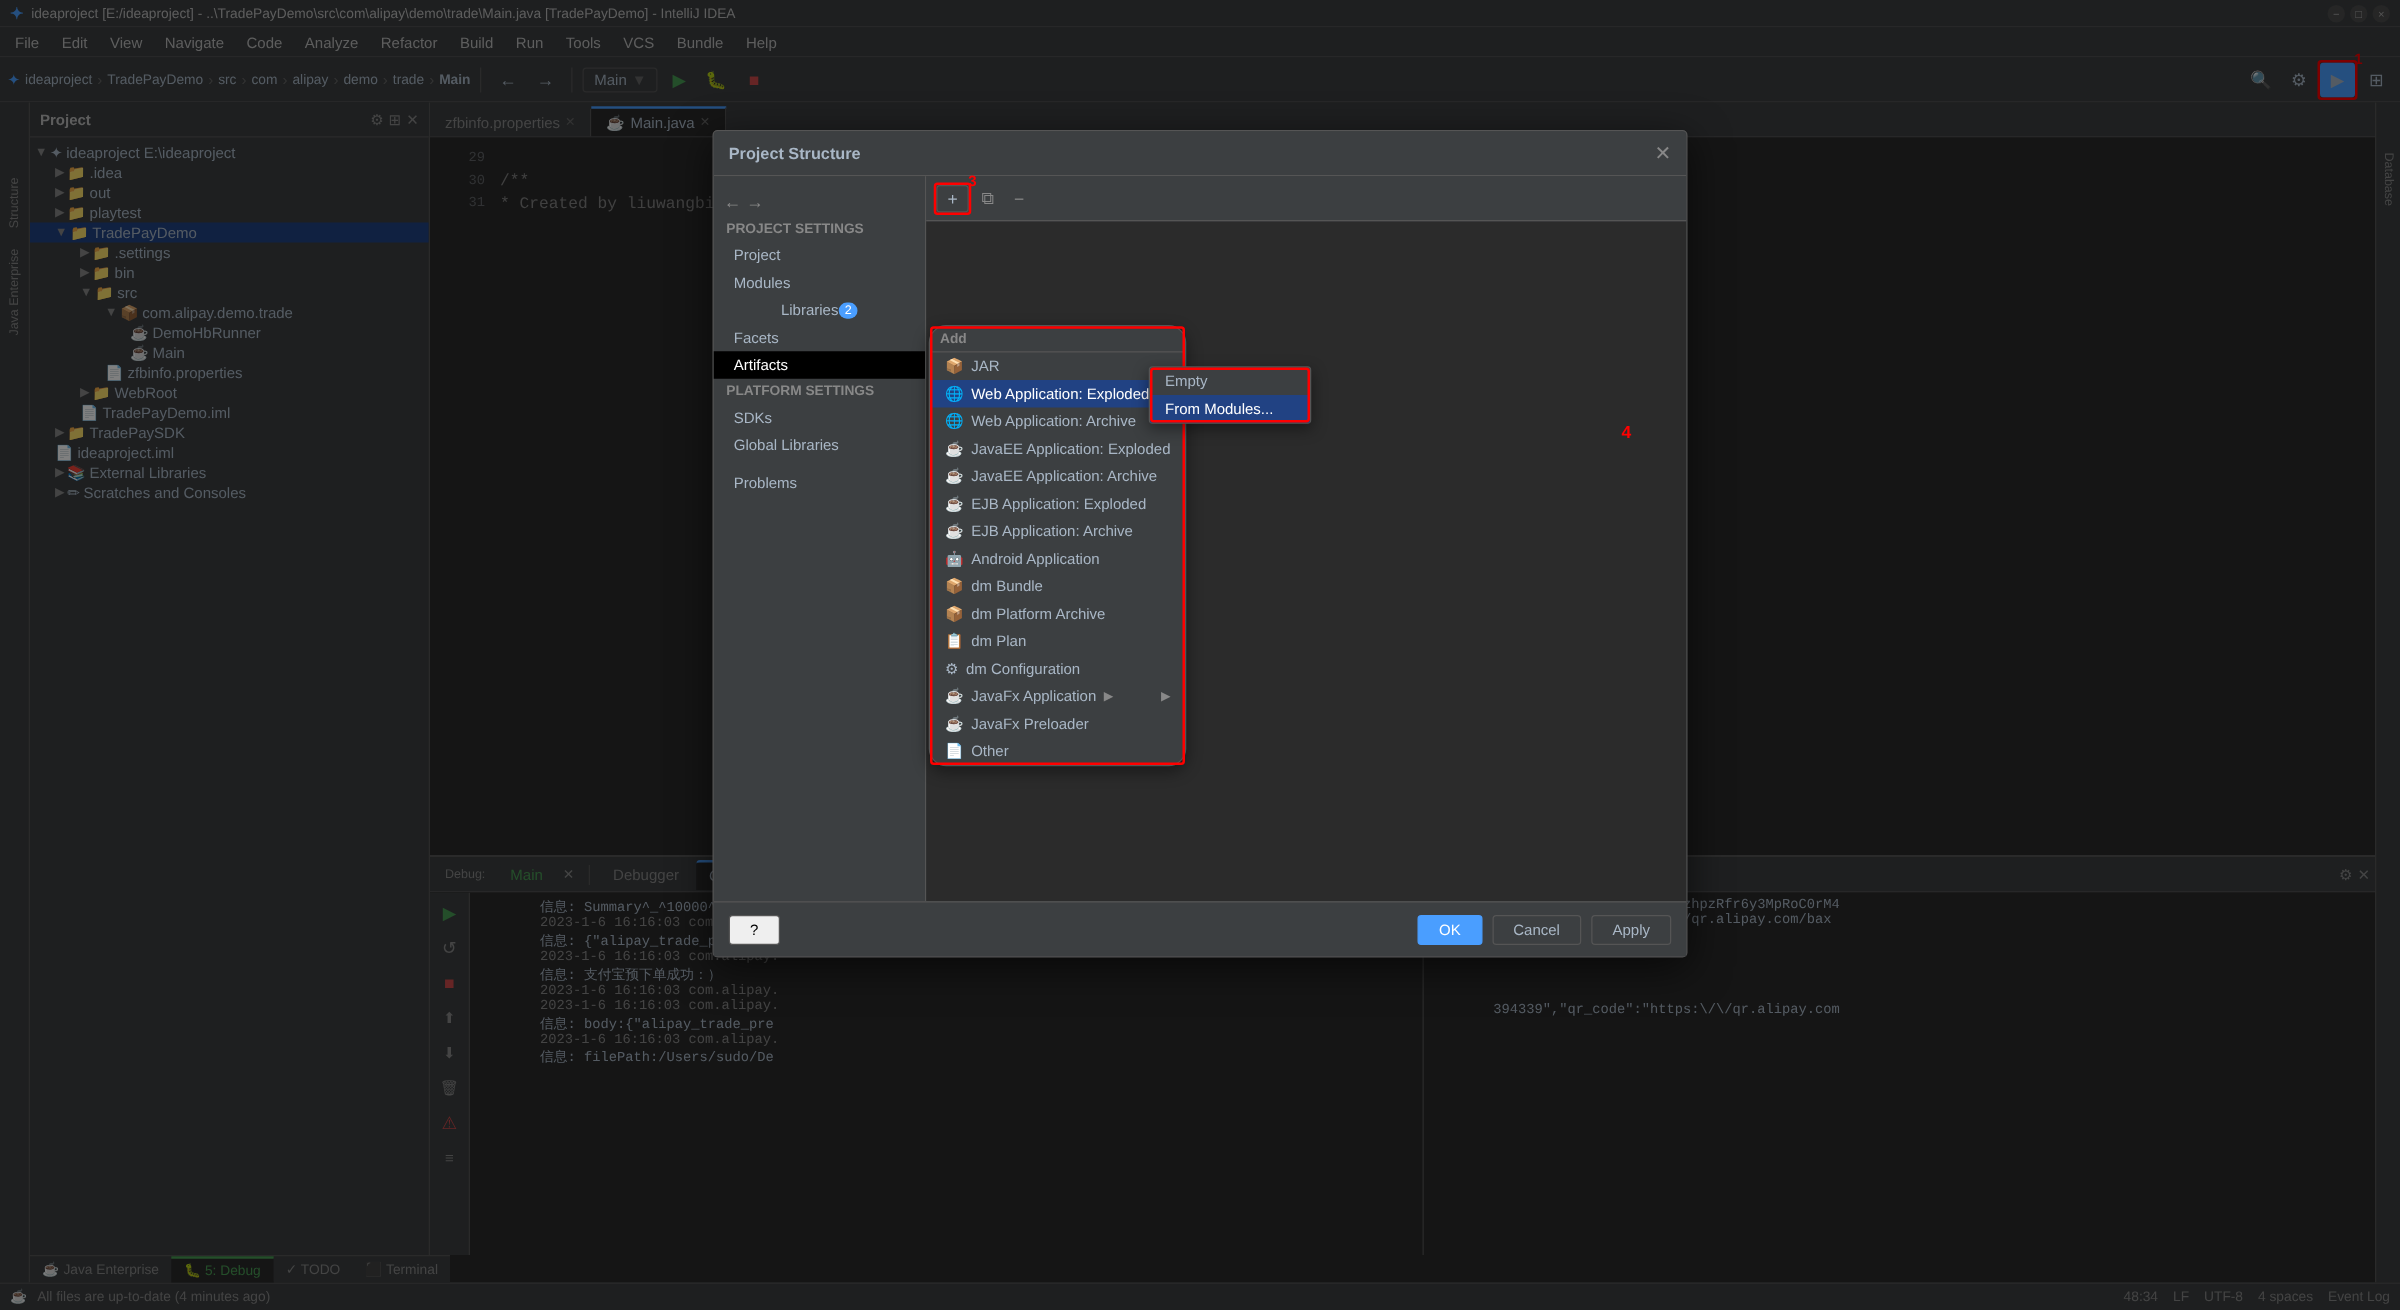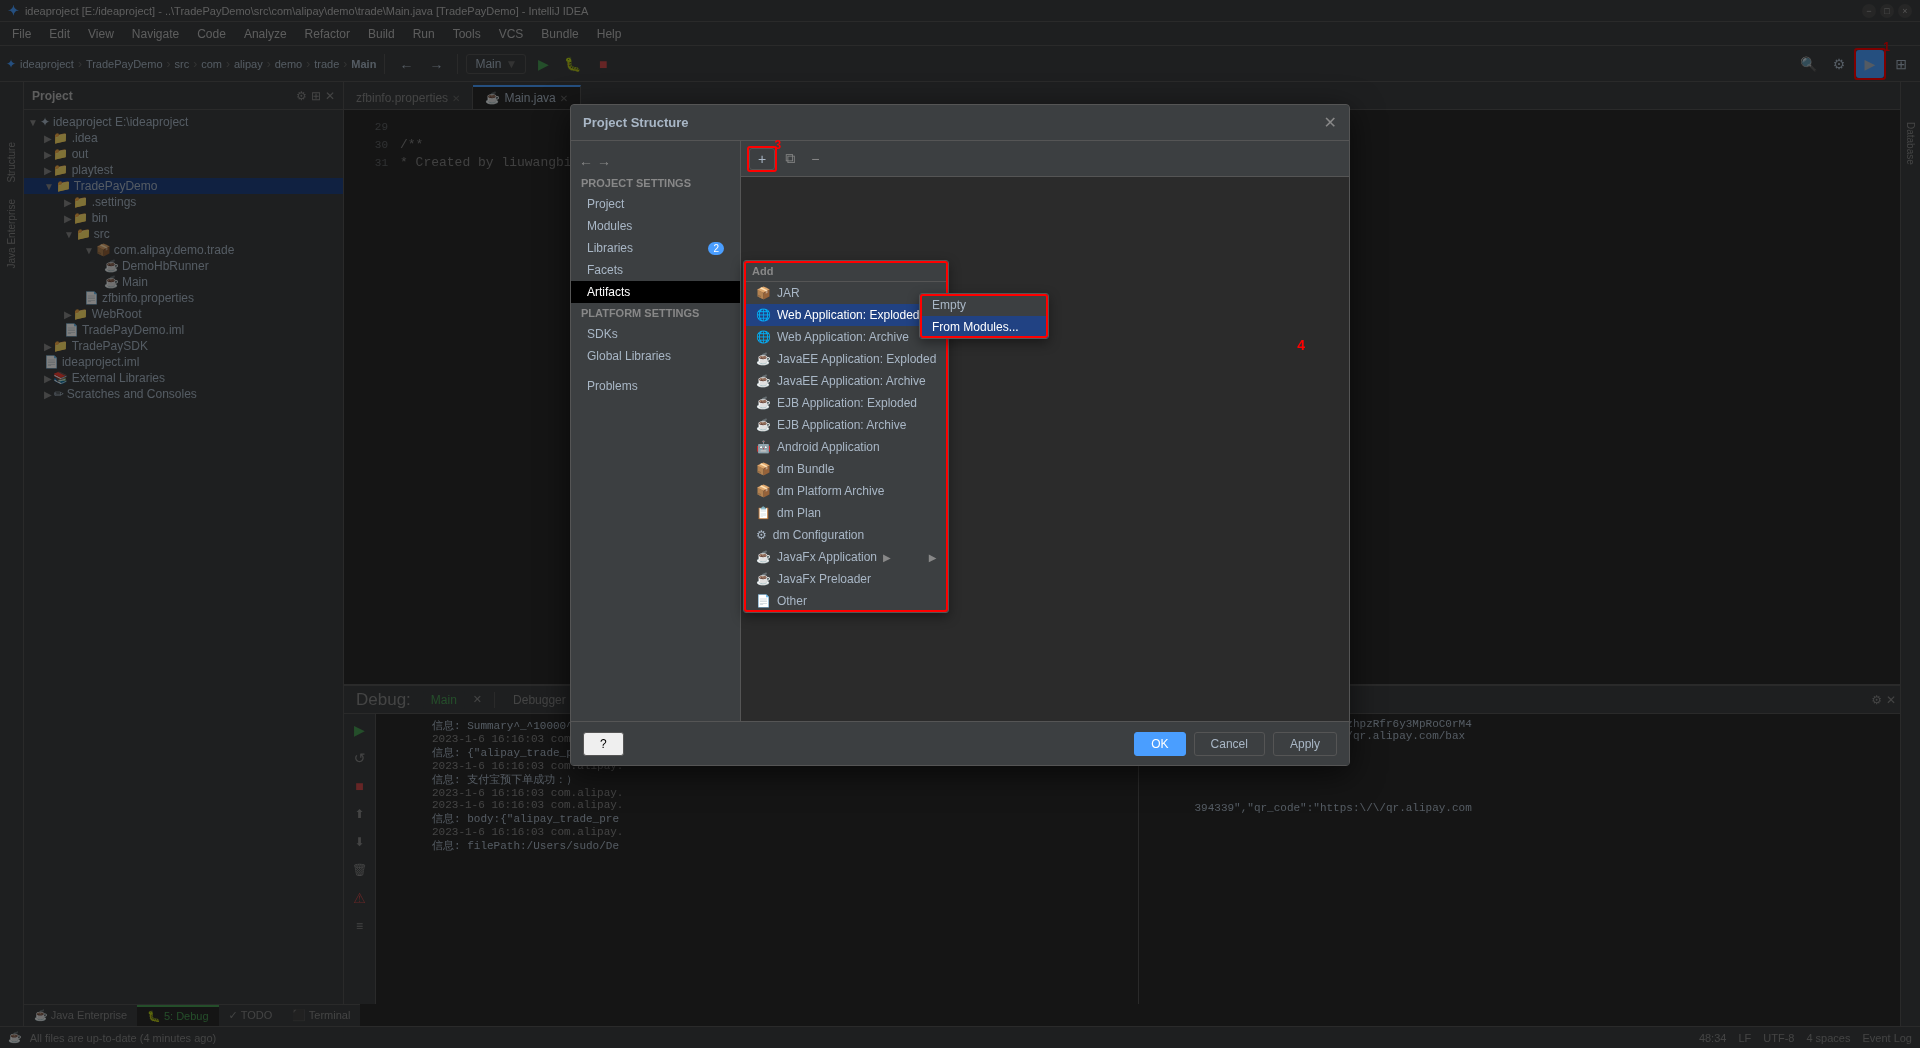--- a/index.html
+++ b/index.html
@@ -386,21 +386,21 @@
       white-space: nowrap;
     }
     .dropdown-item.highlighted { background: #214283; color: #fff; }
     .dropdown-item.has-arrow::after { content: '▶'; margin-left: auto; color: #888; font-size: 10px; }
 
     
     .add-popup {
       position: absolute;
       background: #3c3f41;
       border: 1px solid #555;
-      border-radius: 3px;
+      border-radius: 14px;
       z-index: 600;
       min-width: 160px;
       box-shadow: 0 4px 12px rgba(0,0,0,0.4);
     }
 
     
     .sub-popup {
       position: absolute;
       background: #3c3f41;
       border: 1px solid #555;
@@ -656,21 +656,21 @@
         <span class="code-comment">/**</span>
       </div>
       <div class="code-line">
         <span class="line-num">31</span>
         <span class="code-comment"> * Created by liuwangbin on 15/8/0</span>
       </div>
     </div>
 
     <div style="position:absolute; bottom:22px; left:0; right:0; height:320px; background:#2b2b2b; border-top:2px solid #555; display:flex; flex-direction:column; z-index:50;">
       <div class="bottom-tabs">
-        <span style="color:#888; font-size:17px; padding:2px 8px;">Debug:</span>
+        <span style="color:#888; font-size:10px; padding:2px 8px;">Debug:</span>
         <span style="color:#499c54; font-size:12px; padding:2px 8px; background:#3c3f41; border-radius:3px;">Main</span>
         <span style="color:#888; font-size:11px; padding:2px 4px;">✕</span>
         <div style="width:1px; height:16px; background:#555; margin:0 4px;"></div>
         <div class="bottom-tab">Debugger</div>
         <div class="bottom-tab active">Console</div>
         <div style="flex:1;"></div>
         <button style="background:transparent;border:none;cursor:pointer;color:#888;font-size:12px;">⚙</button>
         <button style="background:transparent;border:none;cursor:pointer;color:#888;font-size:12px;">✕</button>
       </div>
       <div class="bottom-content">
@@ -749,21 +749,21 @@
       <div class="modal-sidebar">
 
         <div style="display:flex; align-items:center; gap:4px; padding:4px 8px;">
           <button style="background:transparent;border:none;cursor:pointer;color:#888;font-size:14px;">←</button>
           <button style="background:transparent;border:none;cursor:pointer;color:#888;font-size:14px;">→</button>
         </div>
 
         <div class="modal-section-header">Project Settings</div>
         <div class="modal-nav-item">Project</div>
         <div class="modal-nav-item">Modules</div>
-        <div class="modal-nav-item" style="display:flex; align-items:center; justify-content:space-between;">
+        <div class="modal-nav-item" style="display:flex; align-items:center; justify-content:center;">
           <span>Libraries</span>
           <span style="background:#4a9eff; color:#fff; border-radius:10px; font-size:10px; padding:1px 5px;">2</span>
         </div>
         <div class="modal-nav-item">Facets</div>
         <div class="modal-nav-item highlighted">Artifacts</div>
 
         <div class="modal-section-header">Platform Settings</div>
         <div class="modal-nav-item">SDKs</div>
         <div class="modal-nav-item">Global Libraries</div>
 

